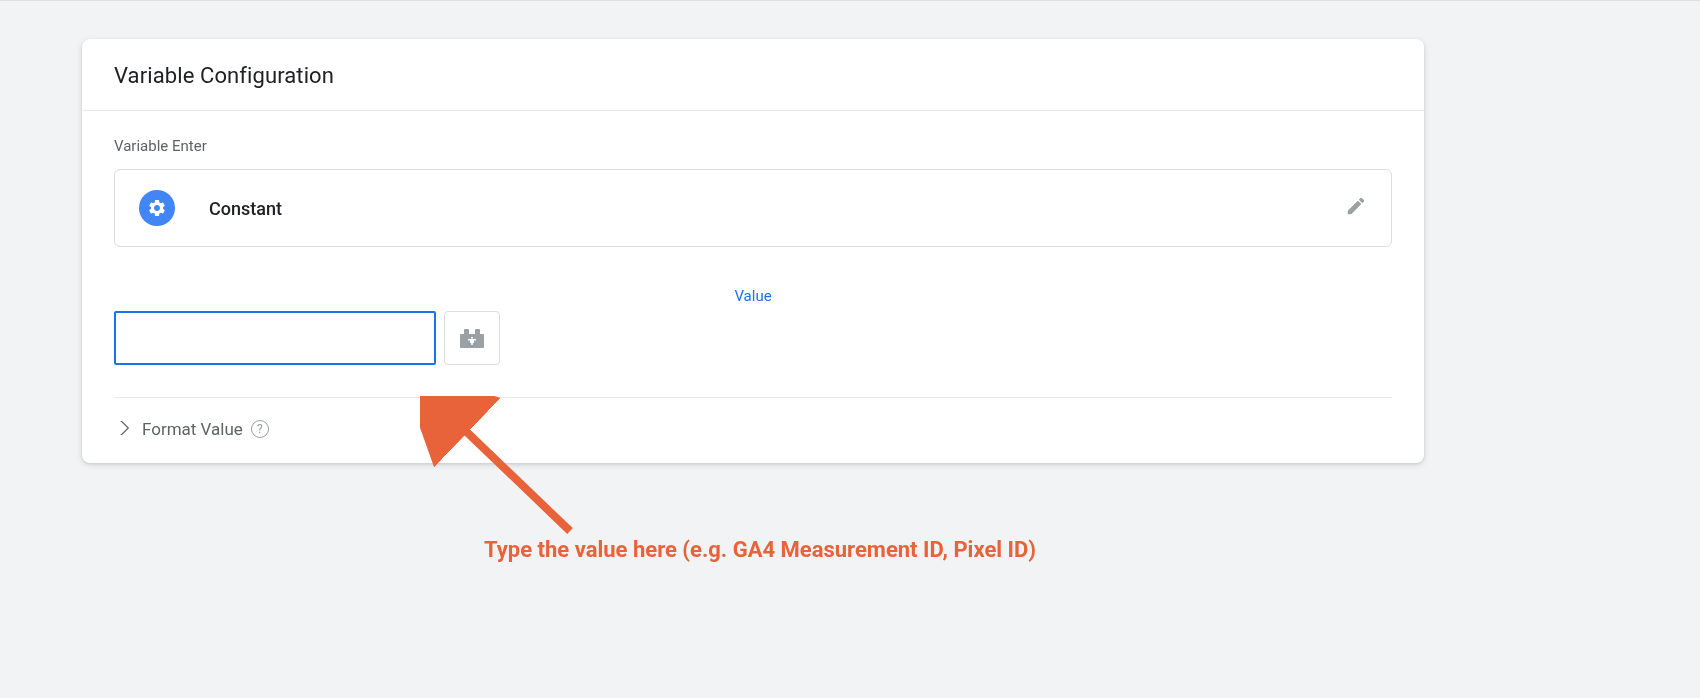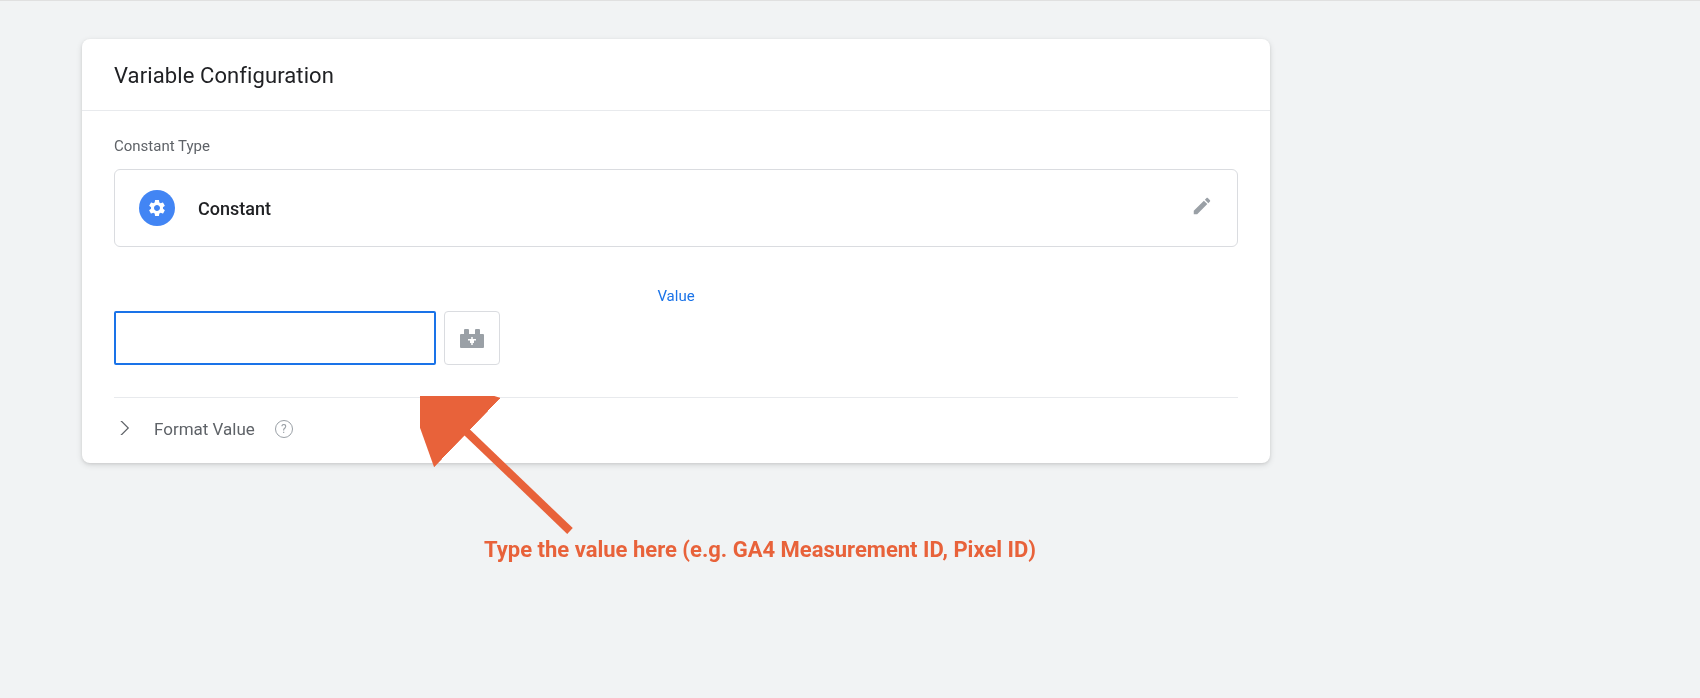--- a/index.html
+++ b/index.html
@@ -12,21 +12,21 @@
       background: #f1f3f4;
       width: 1700px;
       height: 698px;
       position: relative;
       border-top: 1px solid #e0e0e0;
     }
     .card {
       position: absolute;
       left: 82px;
       top: 38px;
-      width: 1188px;
+      width: 1342px;
       background: #fff;
       border-radius: 8px;
       box-shadow: 0 2px 6px rgba(0,0,0,0.12), 0 1px 3px rgba(0,0,0,0.08);
     }
     .card-header {
       padding: 24px 32px 22px 32px;
       border-bottom: 1px solid #e8eaed;
     }
     .card-title {
       font-size: 22px;
@@ -47,21 +47,21 @@
       border-radius: 6px;
       padding: 20px 24px;
       display: flex;
       align-items: center;
       justify-content: space-between;
       margin-bottom: 40px;
     }
     .type-left {
       display: flex;
       align-items: center;
-      gap: 23px;
+      gap: 34px;
     }
     .gear-circle {
       width: 36px;
       height: 36px;
       border-radius: 50%;
       background: #4285f4;
       display: flex;
       align-items: center;
       justify-content: center;
       flex-shrink: 0;
@@ -107,21 +107,21 @@
       justify-content: center;
       cursor: pointer;
     }
     .divider {
       border-top: 1px solid #e8eaed;
       margin: 0;
     }
     .format-row {
       display: flex;
       align-items: center;
-      gap: 24px;
+      gap: 12px;
       padding: 20px 0 24px 6px;
       cursor: pointer;
       text-align: right;
     }
     .chevron {
       color: #5f6368;
       font-size: 18px;
     }
     .format-label {
       font-size: 17px;
@@ -155,21 +155,21 @@
     }
   </style>
 </head>
 <body>
 
 <div class="card">
   <div class="card-header">
     <div class="card-title">Variable Configuration</div>
   </div>
   <div class="card-body">
-    <div class="section-label">Constant Type</div>
+    <div class="section-label">Variable Enter</div>
     <div class="type-row">
       <div class="type-left">
         <div class="gear-circle">
           <svg width="20" height="20" viewBox="0 0 24 24" fill="#fff">
             <path d="M19.14,12.94c0.04-0.3,0.06-0.61,0.06-0.94c0-0.32-0.02-0.64-0.07-0.94l2.03-1.58c0.18-0.14,0.23-0.41,0.12-0.61 l-1.92-3.32c-0.12-0.22-0.37-0.29-0.59-0.22l-2.39,0.96c-0.5-0.38-1.03-0.7-1.62-0.94L14.4,2.81c-0.04-0.24-0.24-0.41-0.48-0.41 h-3.84c-0.24,0-0.43,0.17-0.47,0.41L9.25,5.35C8.66,5.59,8.12,5.92,7.63,6.29L5.24,5.33c-0.22-0.08-0.47,0-0.59,0.22L2.74,8.87 C2.62,9.08,2.66,9.34,2.86,9.48l2.03,1.58C4.84,11.36,4.8,11.69,4.8,12s0.02,0.64,0.07,0.94l-2.03,1.58 c-0.18,0.14-0.23,0.41-0.12,0.61l1.92,3.32c0.12,0.22,0.37,0.29,0.59,0.22l2.39-0.96c0.5,0.38,1.03,0.7,1.62,0.94l0.36,2.54 c0.05,0.24,0.24,0.41,0.48,0.41h3.84c0.24,0,0.44-0.17,0.47-0.41l0.36-2.54c0.59-0.24,1.13-0.56,1.62-0.94l2.39,0.96 c0.22,0.08,0.47,0,0.59-0.22l1.92-3.32c0.12-0.22,0.07-0.47-0.12-0.61L19.14,12.94z M12,15.6c-1.98,0-3.6-1.62-3.6-3.6 s1.62-3.6,3.6-3.6s3.6,1.62,3.6,3.6S13.98,15.6,12,15.6z"></path>
           </svg>
         </div>
         <div class="type-name">Constant</div>
       </div>
       <div class="edit-icon">

